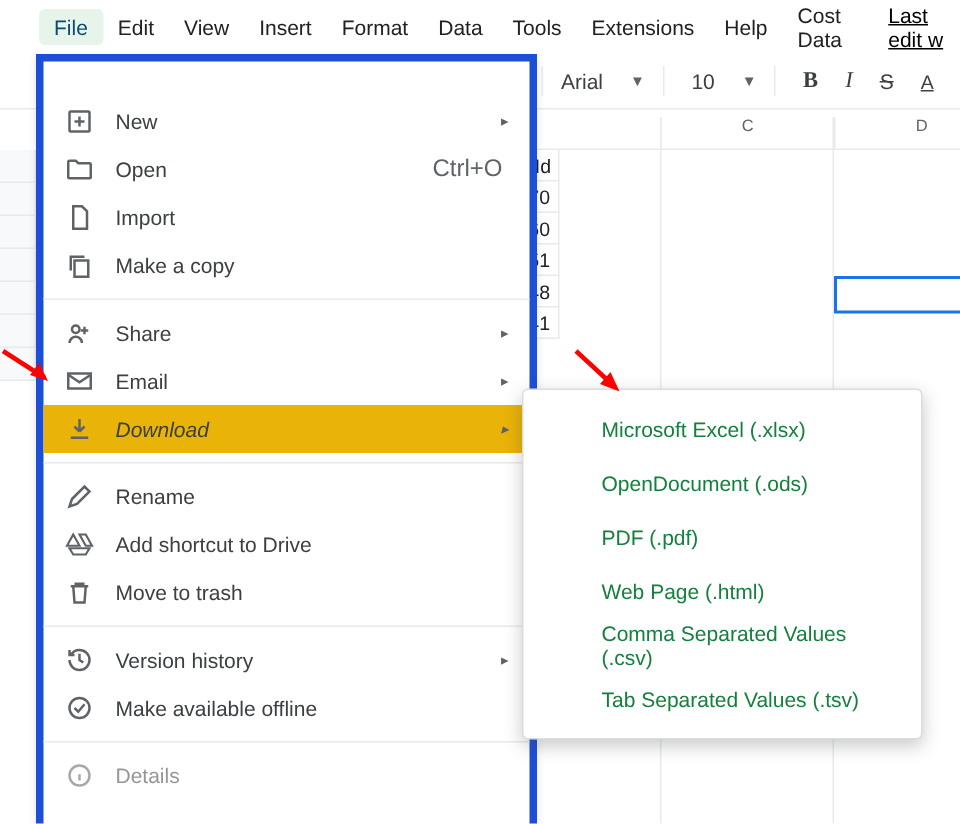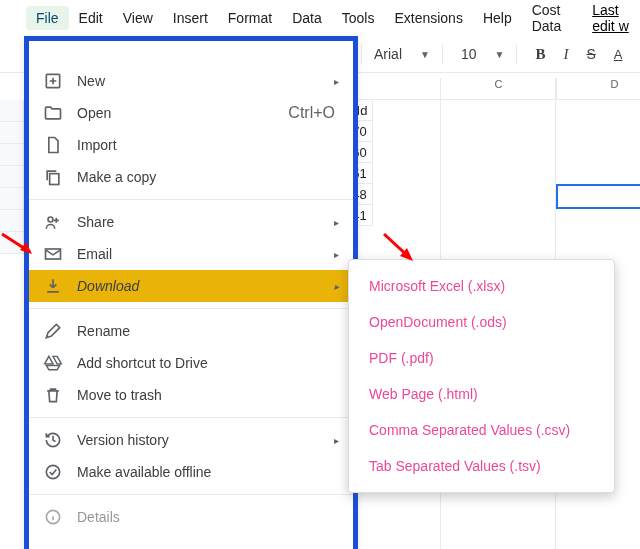--- a/index.html
+++ b/index.html
@@ -33,21 +33,21 @@
   .dd-item{display:flex;align-items:center;height:32px;padding:0 14px;gap:14px;cursor:pointer;}
   .dd-item.hover{background:#eab308;font-style:italic;}
   .dd-icon{width:20px;height:20px;display:flex;align-items:center;justify-content:center;color:#5f6368;flex-shrink:0;}
   .dd-icon svg{width:20px;height:20px;}
   .dd-label{flex:1;font-size:14px;color:#3c4043;}
   .dd-short{font-size:16px;color:#5f6368;margin-right:4px;}
   .dd-arrow{font-size:10px;color:#5f6368;}
   .dd-sep{height:1px;background:#e8eaed;margin:6px 0;}
   
   .submenu{position:absolute;left:348px;top:259px;width:265px;background:#fff;border:1px solid #dadce0;border-radius:4px;box-shadow:0 4px 12px rgba(60,64,67,.28);padding:8px 0;}
-  .sm-item{height:36px;display:flex;align-items:center;padding:0 20px;font-size:14px;color:#ec4899;cursor:pointer;}
+  .sm-item{height:36px;display:flex;align-items:center;padding:0 20px;font-size:14px;color:#15803d;cursor:pointer;margin-left:32px;}
   
   .arrow{position:absolute;pointer-events:none;}
   
   .vline{position:absolute;top:78px;width:1px;background:#e8eaed;height:471px;}
 </style>
 </head>
 <body>
 
 <div class="app">
 

